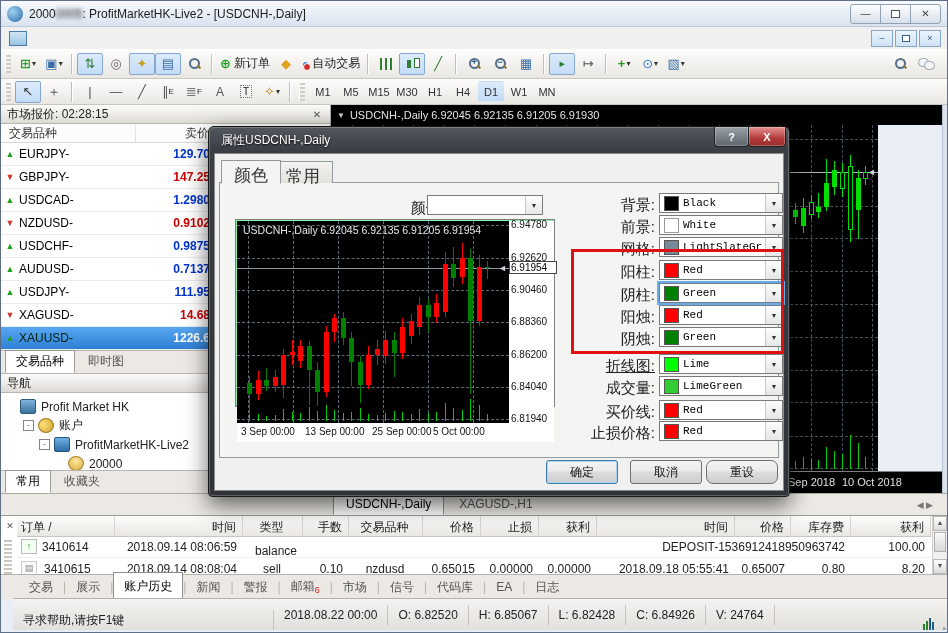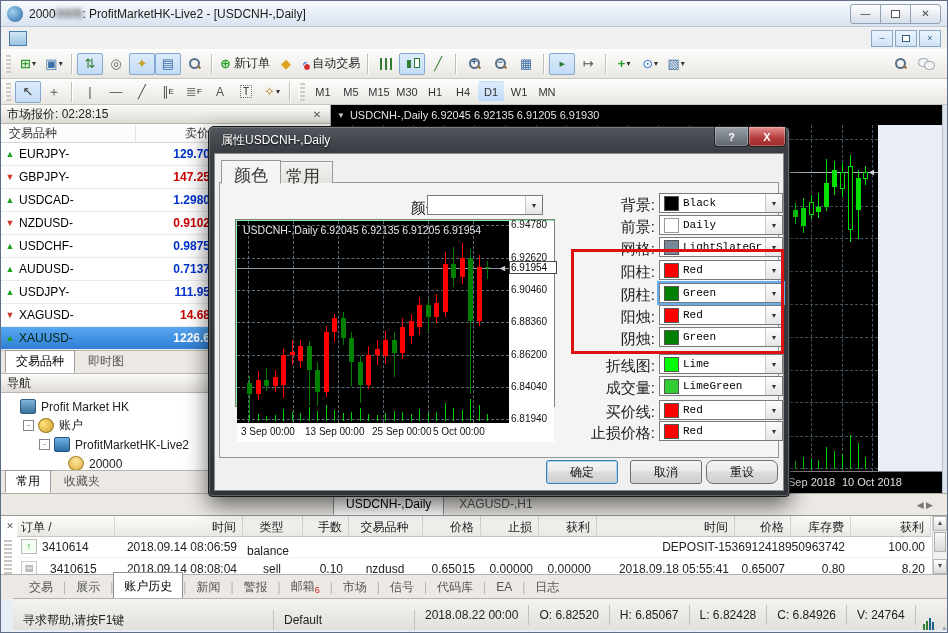--- a/index.html
+++ b/index.html
@@ -522,33 +522,33 @@
         <div class="th-cell" style="width: 60px; text-align: right;">库存费</div>
         <div class="th-cell" style="width: 80px; text-align: right;">获利</div>
       </div>
     <div class="term-rows" id="term-rows">
         <div class="t-row">
           <div class="td-cell" style="width: 98px; text-align: left; display: flex; align-items: center;">
             <div class="t-ico" style="color: rgb(28, 163, 28); border: 1px solid rgb(187, 187, 187); background: rgb(244, 255, 244);">↑</div>
             <div style="margin-left: 3px;">3410614</div>
           </div>
           <div class="td-cell" style="width: 128px; text-align: right;">2018.09.14 08:06:59</div>
-          <div class="td-cell" style="width: 60px; text-align: left; margin-top: 8px;">balance</div>
+          <div class="td-cell" style="width: 60px; text-align: right; margin-top: 8px;">balance</div>
           <div class="td-cell" style="width: 46px; text-align: right;"></div>
           <div class="td-cell" style="width: 74px; text-align: center;"></div>
           <div class="td-cell" style="width: 58px; text-align: right;"></div>
           <div class="td-cell" style="width: 58px; text-align: right;"></div>
           <div class="td-cell" style="width: 58px; text-align: right;"></div>
           <div class="td-cell" style="width: 254px; text-align: right;">DEPOSIT-1536912418950963742</div>
           <div class="td-cell" style="width: 80px; text-align: right;">100.00</div>
         </div>
         <div class="t-row">
           <div class="td-cell" style="width: 98px; text-align: left; display: flex; align-items: center;">
             <div class="t-ico" style="color: rgb(136, 136, 136); border: 1px solid rgb(204, 204, 204); background: rgb(250, 250, 250);">▤</div>
-            <div style="margin-left: 11px;">3410615</div>
+            <div style="margin-left: 5px;">3410615</div>
           </div>
           <div class="td-cell" style="width: 128px; text-align: right;">2018.09.14 08:08:04</div>
           <div class="td-cell" style="width: 60px; text-align: center;">sell</div>
           <div class="td-cell" style="width: 46px; text-align: right;">0.10</div>
           <div class="td-cell" style="width: 74px; text-align: center;">nzdusd</div>
           <div class="td-cell" style="width: 58px; text-align: right;">0.65015</div>
           <div class="td-cell" style="width: 58px; text-align: right;">0.00000</div>
           <div class="td-cell" style="width: 58px; text-align: right;">0.00000</div>
           <div class="td-cell" style="width: 138px; text-align: right;">2018.09.18 05:55:41</div>
           <div class="td-cell" style="width: 56px; text-align: right;">0.65007</div>
@@ -581,21 +581,20 @@
         <div class="ttab">代码库</div>
         <div class="ttab-sep">|</div>
         <div class="ttab">EA</div>
         <div class="ttab-sep">|</div>
         <div class="ttab">日志</div>
       </div>
   </div>
 
   <div class="statusbar">
     <div class="sb-seg sb-help">寻求帮助,请按F1键</div>
-    <div class="sb-seg sb-tpl">Default</div>
     <div id="sb-segs" style="display:flex;align-items:center;height:100%;">
         <div class="sb-seg">2018.08.22 00:00</div>
         <div class="sb-seg">O: 6.82520</div>
         <div class="sb-seg">H: 6.85067</div>
         <div class="sb-seg">L: 6.82428</div>
         <div class="sb-seg">C: 6.84926</div>
         <div class="sb-seg">V: 24764</div>
       </div>
     <div class="hist-icon">
       <i style="height:6px;background:#2f7d2f;"></i>
@@ -747,21 +746,21 @@
       <div id="dlg-rows">
           <div class="cs-label" style="left: 340px; top: 42px; width: 100px;">背景:</div>
           <div class="combo" style="left: 444px; top: 39px; width: 124px;">
             <div class="swatch" style="background: rgb(0, 0, 0);"></div>
             <div class="cname">Black</div>
             <div class="dd">▼</div>
           </div>
           <div class="cs-label" style="left: 340px; top: 64px; width: 100px;">前景:</div>
           <div class="combo" style="left: 444px; top: 61px; width: 124px;">
             <div class="swatch" style="background: rgb(255, 255, 255); border-color: rgb(153, 153, 153);"></div>
-            <div class="cname">Daily</div>
+            <div class="cname">White</div>
             <div class="dd">▼</div>
           </div>
           <div class="cs-label" style="left: 340px; top: 86px; width: 100px;">网格:</div>
           <div class="combo" style="left: 444px; top: 83px; width: 124px;">
             <div class="swatch" style="background: rgb(119, 136, 153);"></div>
             <div class="cname">LightSlateGr</div>
             <div class="dd">▼</div>
           </div>
           <div class="cs-label" style="left: 340px; top: 109px; width: 100px;">阳柱:</div>
           <div class="combo" style="left: 444px; top: 106px; width: 124px;">
@@ -780,21 +779,21 @@
             <div class="swatch" style="background: rgb(255, 0, 0);"></div>
             <div class="cname">Red</div>
             <div class="dd">▼</div>
           </div>
           <div class="cs-label" style="left: 340px; top: 176px; width: 100px;">阴烛:</div>
           <div class="combo" style="left: 444px; top: 173px; width: 124px;">
             <div class="swatch" style="background: rgb(0, 128, 0);"></div>
             <div class="cname">Green</div>
             <div class="dd">▼</div>
           </div>
-          <div class="cs-label" style="left: 340px; top: 203px; width: 100px;">折线图:</div>
+          <div class="cs-label" style="left: 340px; top: 203px; width: 100px; text-decoration: underline;">折线图:</div>
           <div class="combo" style="left: 444px; top: 200px; width: 124px;">
             <div class="swatch" style="background: rgb(0, 255, 0);"></div>
             <div class="cname">Lime</div>
             <div class="dd">▼</div>
           </div>
           <div class="cs-label" style="left: 340px; top: 225px; width: 100px;">成交量:</div>
           <div class="combo" style="left: 444px; top: 222px; width: 124px;">
             <div class="swatch" style="background: rgb(50, 205, 50);"></div>
             <div class="cname">LimeGreen</div>
             <div class="dd">▼</div>

